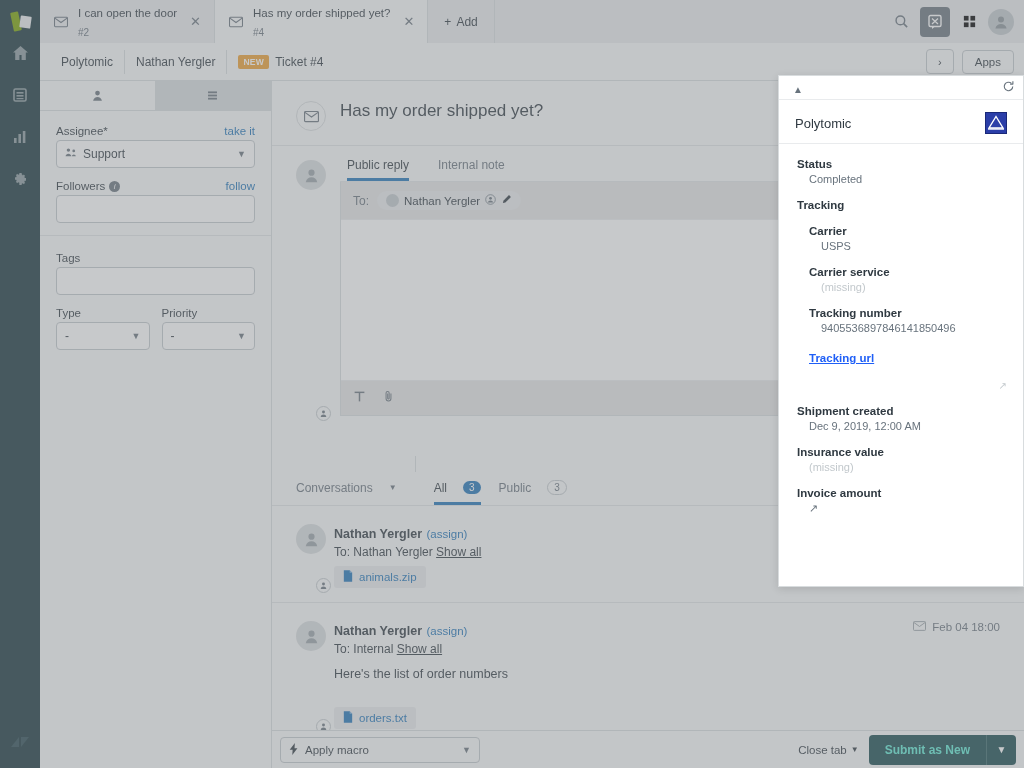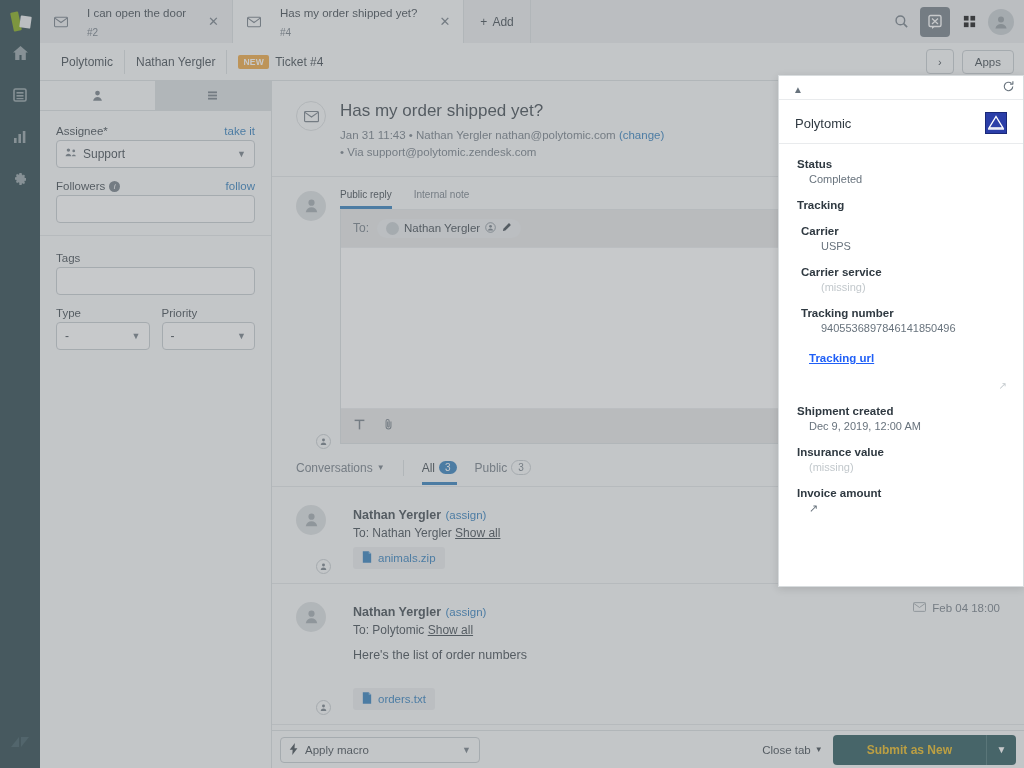--- a/index.html
+++ b/index.html
@@ -27,21 +27,21 @@
   .nav-item svg { fill: #8a9a9e; }
   .nav-item:first-of-type { margin-top: 14px; }
   .zd-logo { position: absolute; bottom: 14px; left: 8px; width: 24px; height: 24px; }
 
   
   .topbar {
     position: absolute; left: 40px; top: 0; width: 984px; height: 43px;
     background: #e9ebed; display: flex; align-items: flex-end;
   }
   .tab {
-    height: 43px; display: flex; align-items: center; gap: 19px;
+    height: 43px; display: flex; align-items: center; gap: 10px;
     padding: 0 10px 0 14px; min-width: 150px; background: #e9ebed;
     border-right: 1px solid #d8dcde; position: relative;
   }
   .tab.active { background: #f8f9f9; }
   .tab-icon { color: #68737d; display: flex; }
   .tab-texts { flex: 1; line-height: 1.15; }
   .tab-title { font-size: 11.5px; color: #2f3941; white-space: nowrap;
     overflow: hidden; text-overflow: ellipsis; max-width: 120px; }
   .tab-num { font-size: 10px; color: #68737d; }
   .tab-close { font-size: 13px; color: #68737d; padding: 0 3px; }
@@ -116,47 +116,47 @@
   
   .composer { padding: 0 24px; display: flex; gap: 14px; }
   .av-wrap { position: relative; width: 30px; flex: none; padding-top: 14px; }
   .av { width: 30px; height: 30px; border-radius: 50%; background: #d8dcde;
     display: flex; align-items: center; justify-content: center; }
   .av-badge { position: absolute; right: -5px; bottom: -5px; width: 15px; height: 15px;
     border-radius: 50%; background: #f8f9f9; border: 1px solid #c2c8cc;
     display: flex; align-items: center; justify-content: center; }
   .comp-col { flex: 1; }
   .comp-tabs { display: flex; gap: 22px; border-bottom: 1px solid #e0e3e5; }
-  .ctab { font-size: 10px; color: #68737d; padding: 12px 0 9px; }
+  .ctab { font-size: 12px; color: #68737d; padding: 12px 0 9px; margin-left: 7px; }
   .ctab.active { color: #2f3941; box-shadow: inset 0 -3px 0 #1f73b7; }
   .comp-box { border: 1px solid #d8dcde; border-top: none; background: #e5e5e5; }
   .to-row { display: flex; align-items: center; padding: 9px 12px;
     border-bottom: 1px solid #e9ebed; }
   .to-lab { font-size: 12px; color: #68737d; margin-right: 8px; }
   .chip { display: inline-flex; align-items: center; gap: 5px; background: #e9ebed;
     border-radius: 12px; padding: 3px 9px; font-size: 11.5px; color: #2f3941; }
   .chip .dot { width: 13px; height: 13px; border-radius: 50%; background: #c2c8cc; }
   .cc { margin-left: auto; font-size: 12px; color: #1f73b7; }
   .editor { height: 160px; background: #fff; }
   .comp-tools { display: flex; align-items: center; gap: 16px;
     padding: 8px 12px; border-top: 1px solid #e9ebed; color: #68737d; }
   .comp-tools .right { margin-left: auto; }
 
   
   .conv-filters { display: flex; align-items: center; gap: 18px;
     padding: 16px 24px 0 24px; }
-  .cf { font-size: 12px; color: #68737d; display: flex; align-items: center; gap: 4px;
-    padding-bottom: 10px; }
+  .cf { font-size: 12px; color: #68737d; display: flex; align-items: center; gap: 16px;
+    padding-bottom: 10px; margin-top: 48px; }
   .cf.active { color: #2f3941; box-shadow: inset 0 -3px 0 #1f73b7; }
   .cf-sep { width: 1px; height: 16px; background: #d8dcde; margin-bottom: 10px; }
   .pill { font-size: 10px; border-radius: 9px; padding: 1px 6px; }
   .pill.filled { background: #1f73b7; color: #fff; }
   .pill.hollow { border: 1px solid #c2c8cc; color: #68737d; }
   .conv-list { border-top: 1px solid #e0e3e5; }
-  .comment { display: flex; gap: 27px; padding: 18px 24px 14px 24px;
+  .comment { display: flex; gap: 8px; padding: 18px 24px 14px 24px;
     border-bottom: 1px solid #e0e3e5; }
   .c-name { font-size: 12.5px; font-weight: bold; color: #2f3941; }
   .c-assign { font-size: 11.5px; color: #1f73b7; font-weight: normal; }
   .c-to { font-size: 12px; color: #2f3941; margin-top: 3px; }
   .c-to u { cursor: pointer; }
   .c-body { font-size: 12.5px; color: #2f3941; margin-top: 11px; }
   .attach { display: inline-flex; align-items: center; gap: 6px; background: #e9ebed;
     border-radius: 3px; padding: 4px 9px; margin-top: 7px;
     font-size: 11.5px; color: #1f73b7; }
   .c-time { margin-left: auto; font-size: 11.5px; color: #68737d;
@@ -166,22 +166,22 @@
   .bottombar { position: absolute; left: 272px; bottom: 0; width: 752px; height: 38px;
     background: #f8f9f9; border-top: 1px solid #d8dcde;
     display: flex; align-items: center; padding: 0 8px; gap: 10px; }
   .macro { width: 200px; height: 26px; border: 1px solid #c2c8cc; border-radius: 4px;
     background: #f8f9f9; display: flex; align-items: center; padding: 0 8px;
     font-size: 11.5px; color: #2f3941; gap: 6px; }
   .macro .caret { margin-left: auto; color: #68737d; font-size: 9px; }
   .closetab { margin-left: auto; font-size: 11.5px; color: #2f3941;
     display: flex; align-items: center; gap: 4px; }
   .submit { display: flex; height: 30px; }
-  .submit .lbl { background: #17494d; color: #eab308; font-size: 12px; font-weight: bold;
-    display: flex; align-items: center; padding: 0 34px; border-radius: 4px 0 0 4px; }
+  .submit .lbl { background: #17494d; color: #5eead4; font-size: 12px; font-weight: bold;
+    display: flex; align-items: center; padding: 0 16px; border-radius: 4px 0 0 4px; }
   .submit .cc2 { background: #17494d; color: #fff; width: 30px;
     display: flex; align-items: center; justify-content: center;
     border-left: 1px solid #3a686b; border-radius: 0 4px 4px 0; font-size: 10px; }
 
   
   #dim { position: absolute; inset: 0; background: rgba(130,136,140,0.45);
     pointer-events: none; }
 
   
   .apppanel { position: absolute; right: 0; top: 75px; width: 246px; height: 512px;
@@ -191,21 +191,21 @@
   .ap-refresh { position: absolute; right: 8px; top: 3px; color: #68737d; }
   .ap-chevron { position: absolute; left: 14px; top: 8px; color: #68737d; font-size: 10px; }
   .ap-head { display: flex; align-items: center; padding: 12px 16px 9px 16px;
     border-bottom: 1px solid #e9ebed; flex: none; }
   .ap-title { font-size: 13px; color: #2f3941; }
   .ap-logo { margin-left: auto; width: 22px; height: 22px; background: #2b3ea8;
     border: 1px solid #1a2878; display: flex; align-items: flex-end;
     justify-content: center; padding-bottom: 2px; }
   .ap-body { padding: 14px 16px 14px 18px; overflow: hidden; flex: 1; }
   .f-key { font-size: 11.5px; font-weight: bold; color: #2f3941; }
-  .f-key.ind { margin-left: 4px; }
+  .f-key.ind { margin-left: 12px; }
   .f-val { font-size: 11px; color: #68737d; margin: 3px 0 0 12px; }
   .f-val.ind { margin-left: 24px; }
   .f-val.missing { color: #c2c8cc; }
   .f-grp { margin-bottom: 14px; }
   .f-link { font-size: 11.5px; color: #1f5ff7; margin-left: 12px; font-weight: bold; }
   .spinner { text-align: right; color: #c2c8cc; font-size: 10px; margin: 6px 0 14px; }
 </style>
 </head>
 <body>
 
@@ -410,25 +410,20 @@
 
       <div class="ticket-head">
         <div class="chan-icon">
           <svg width="15" height="15" viewBox="0 0 16 12">
               <rect x="0.6" y="0.6" width="14.8" height="10.8" rx="1" fill="none" stroke="#68737d" stroke-width="1.2"></rect>
               <path d="M1 1.6l7 5 7-5" fill="none" stroke="#68737d" stroke-width="1.2"></path>
             </svg>
         </div>
         <div>
           <div class="t-title">Has my order shipped yet?</div>
-          <div class="t-meta">
-            <span>Jan 31 11:43 • Nathan Yergler   nathan@polytomic.com</span>
-            <a href="#">(change)</a><br>
-            <span>• Via support@polytomic.zendesk.com</span>
-          </div>
         </div>
         <div class="head-caret">▼</div>
       </div>
 
       <div class="composer">
         <div class="av-wrap">
           <div class="av">
             <svg width="17" height="17" viewBox="0 0 16 16" fill="#9aa3a8">
                 <circle cx="8" cy="5.3" r="2.9"></circle>
                 <path d="M2.6 14.4c.5-3 2.8-4.7 5.4-4.7s4.9 1.7 5.4 4.7z"></path>
@@ -562,21 +557,21 @@
                   <path d="M3 14c.5-2.7 2.5-4.2 5-4.2s4.5 1.5 5 4.2z"></path>
                 </svg>
             </div>
           </div>
           <div style="flex:1">
             <div style="display:flex">
               <div>
                 <span class="c-name">Nathan Yergler</span>
                 <span class="c-assign">(assign)</span>
                 <div class="c-to">
-                  <span>To: Polytomic</span>
+                  <span>To: Internal</span>
                   <u>Show all</u>
                 </div>
               </div>
               <div class="c-time">
                 <span>
                   <svg width="13" height="10" viewBox="0 0 16 12">
                       <rect x="0.6" y="0.6" width="14.8" height="10.8" rx="1" fill="none" stroke="#9aa3a8" stroke-width="1.2"></rect>
                       <path d="M1 1.6l7 5 7-5" fill="none" stroke="#9aa3a8" stroke-width="1.2"></path>
                     </svg>
                 </span>

